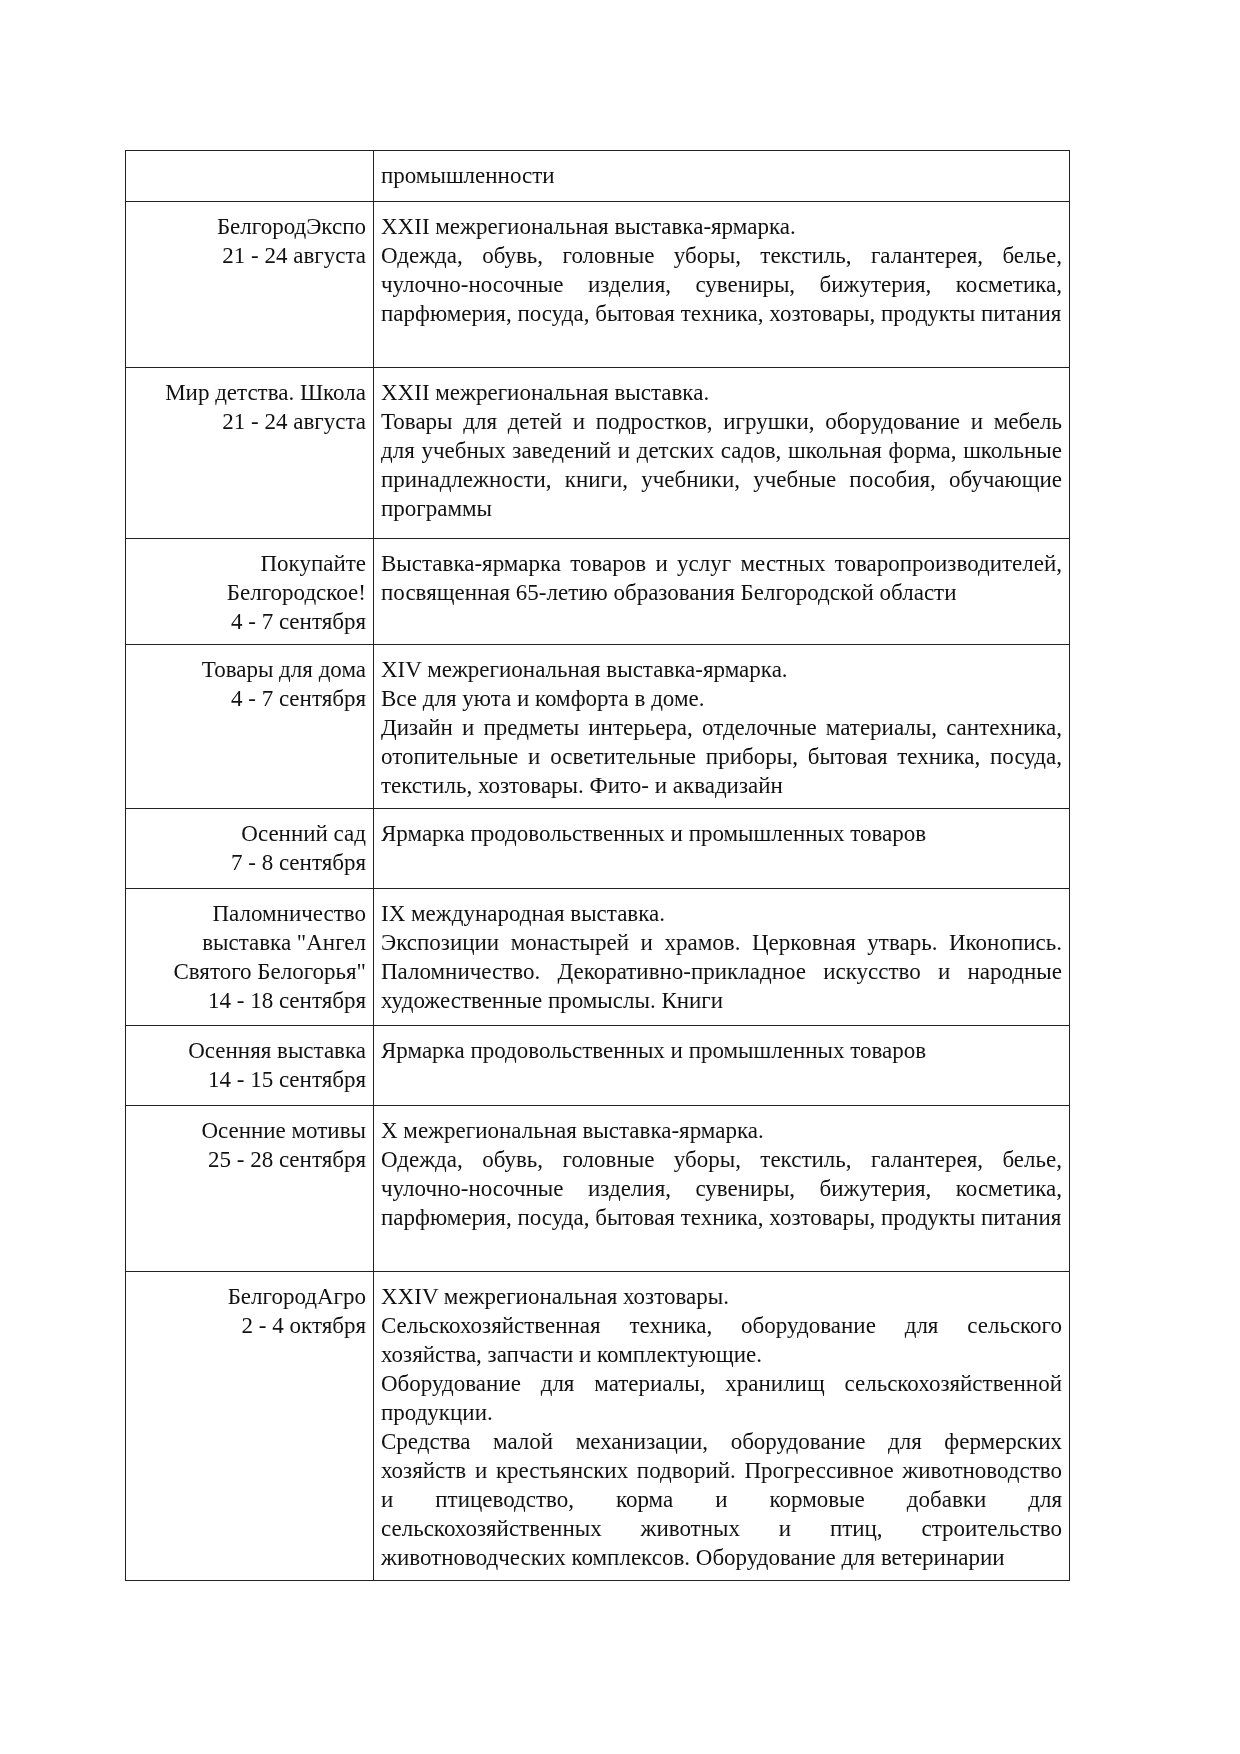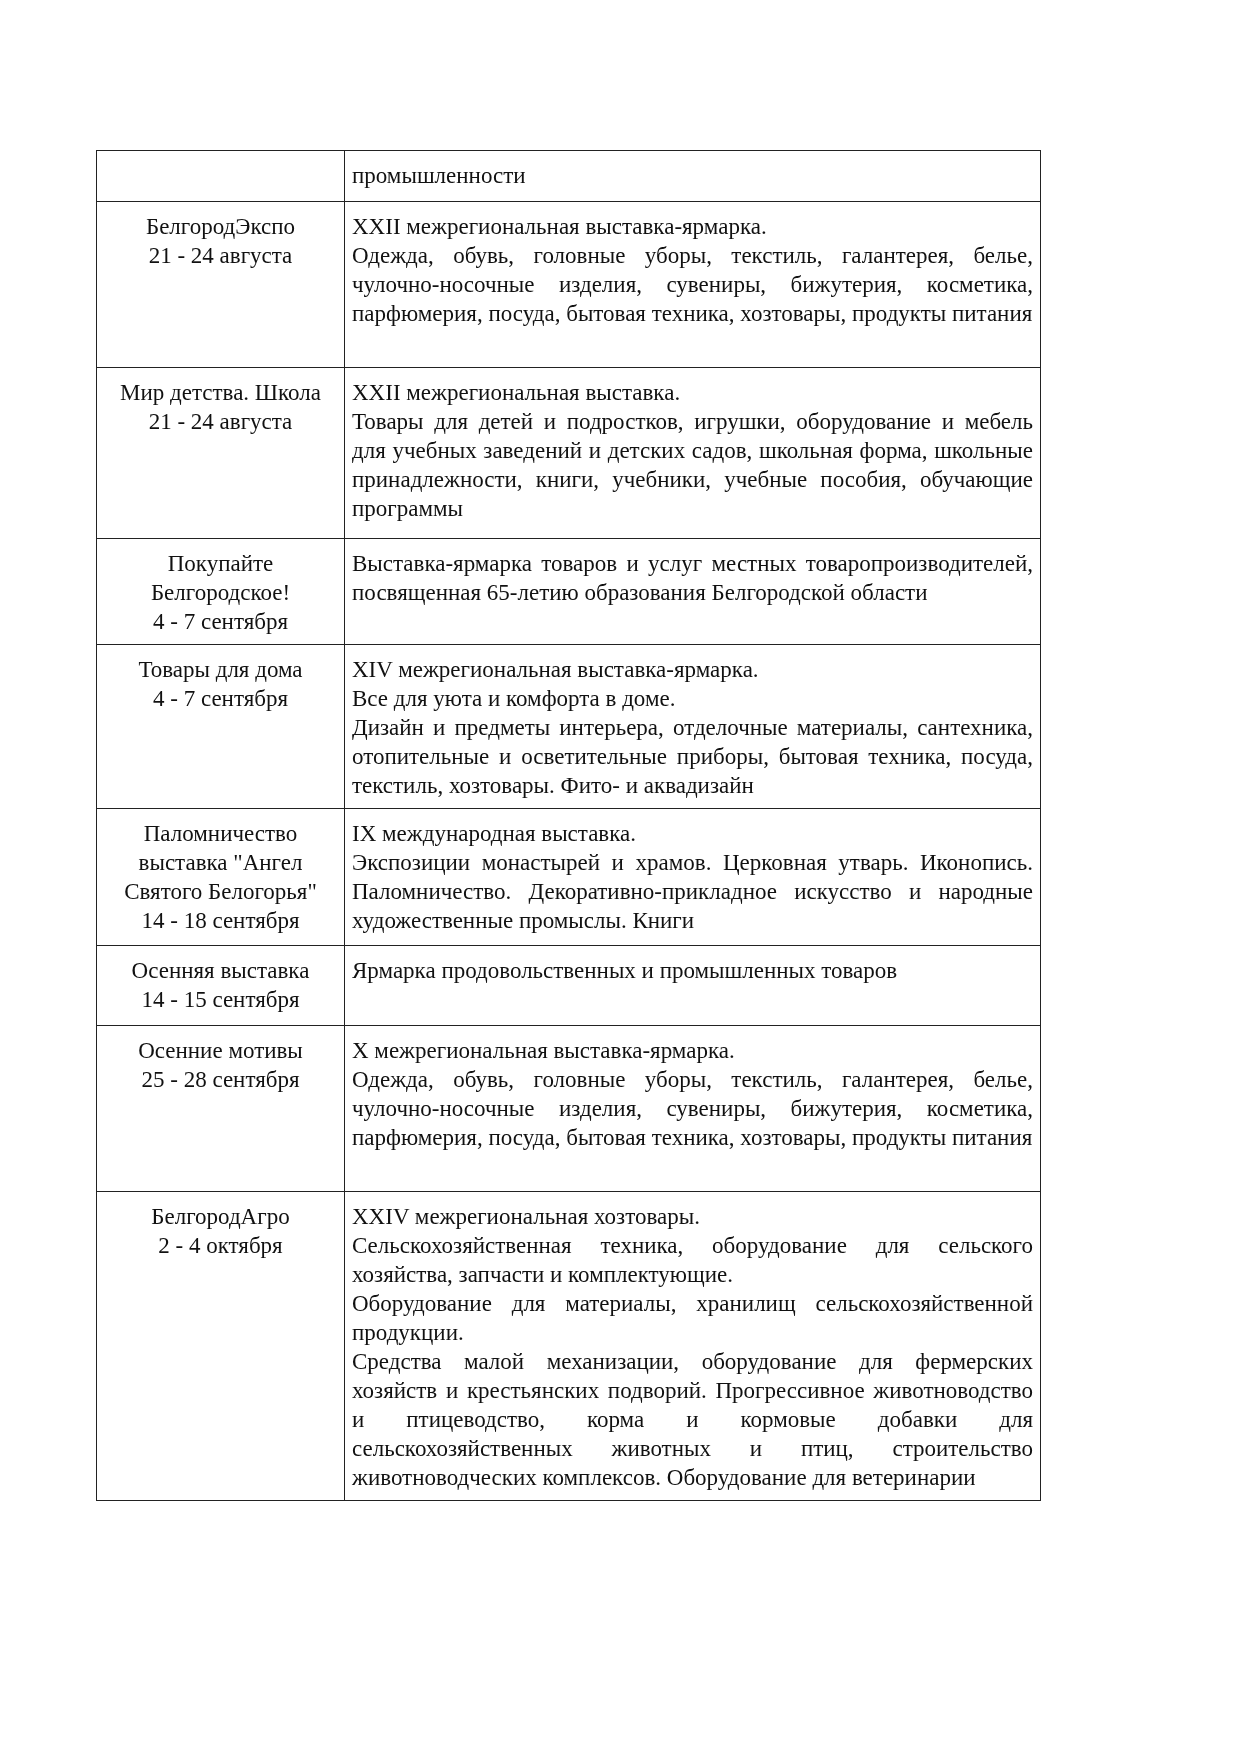--- a/index.html
+++ b/index.html
@@ -17,37 +17,37 @@
     }
     .page {
       position: absolute;
       left: 0; top: 0;
       width: 1240px;
       height: 1754px;
       background: #ffffff;
     }
     table.events {
       position: absolute;
-      left: 96px;
+      left: 125px;
       top: 150px;
       width: 945px;
       border-collapse: collapse;
       table-layout: fixed;
     }
     table.events td {
       border: 1.5px solid #222222;
       vertical-align: top;
       font-size: 23px;
       line-height: 29px;
       padding: 10px 7px 8px 7px;
       box-sizing: border-box;
     }
     td.col-name {
       width: 248px;
-      text-align: center;
+      text-align: right;
       padding-left: 2px;
       padding-right: 2px;
       margin-left: 40px;
     }
     td.col-desc {
       text-align: justify;
       text-align-last: left;
     }
     .line {
       display: block;
@@ -105,20 +105,29 @@
     <td class="col-name">
             <span class="line">Товары для дома</span>
             <span class="line">4 - 7 сентября</span>
           </td>
     <td class="col-desc">
             <span class="desc-line">XIV межрегиональная выставка-ярмарка.</span>
             <span class="desc-line">Все для уюта и комфорта в доме.</span>
             <span class="desc-line">Дизайн и предметы интерьера, отделочные материалы, сантехника, отопительные и осветительные приборы, бытовая техника, посуда, текстиль, хозтовары. Фито- и аквадизайн</span>
           </td>
   </tr>
+        <tr style="height: 80px;">
+    <td class="col-name">
+            <span class="line">Осенний сад</span>
+            <span class="line">7 - 8 сентября</span>
+          </td>
+    <td class="col-desc">
+            <span class="desc-line">Ярмарка продовольственных и промышленных товаров</span>
+          </td>
+  </tr>
         <tr style="height: 137px;">
     <td class="col-name">
             <span class="line">Паломничество</span>
             <span class="line">выставка "Ангел</span>
             <span class="line">Святого Белогорья"</span>
             <span class="line">14 - 18 сентября</span>
           </td>
     <td class="col-desc">
             <span class="desc-line">IX международная выставка.</span>
             <span class="desc-line">Экспозиции монастырей и храмов. Церковная утварь. Иконопись. Паломничество. Декоративно-прикладное искусство и народные художественные промыслы. Книги</span>

